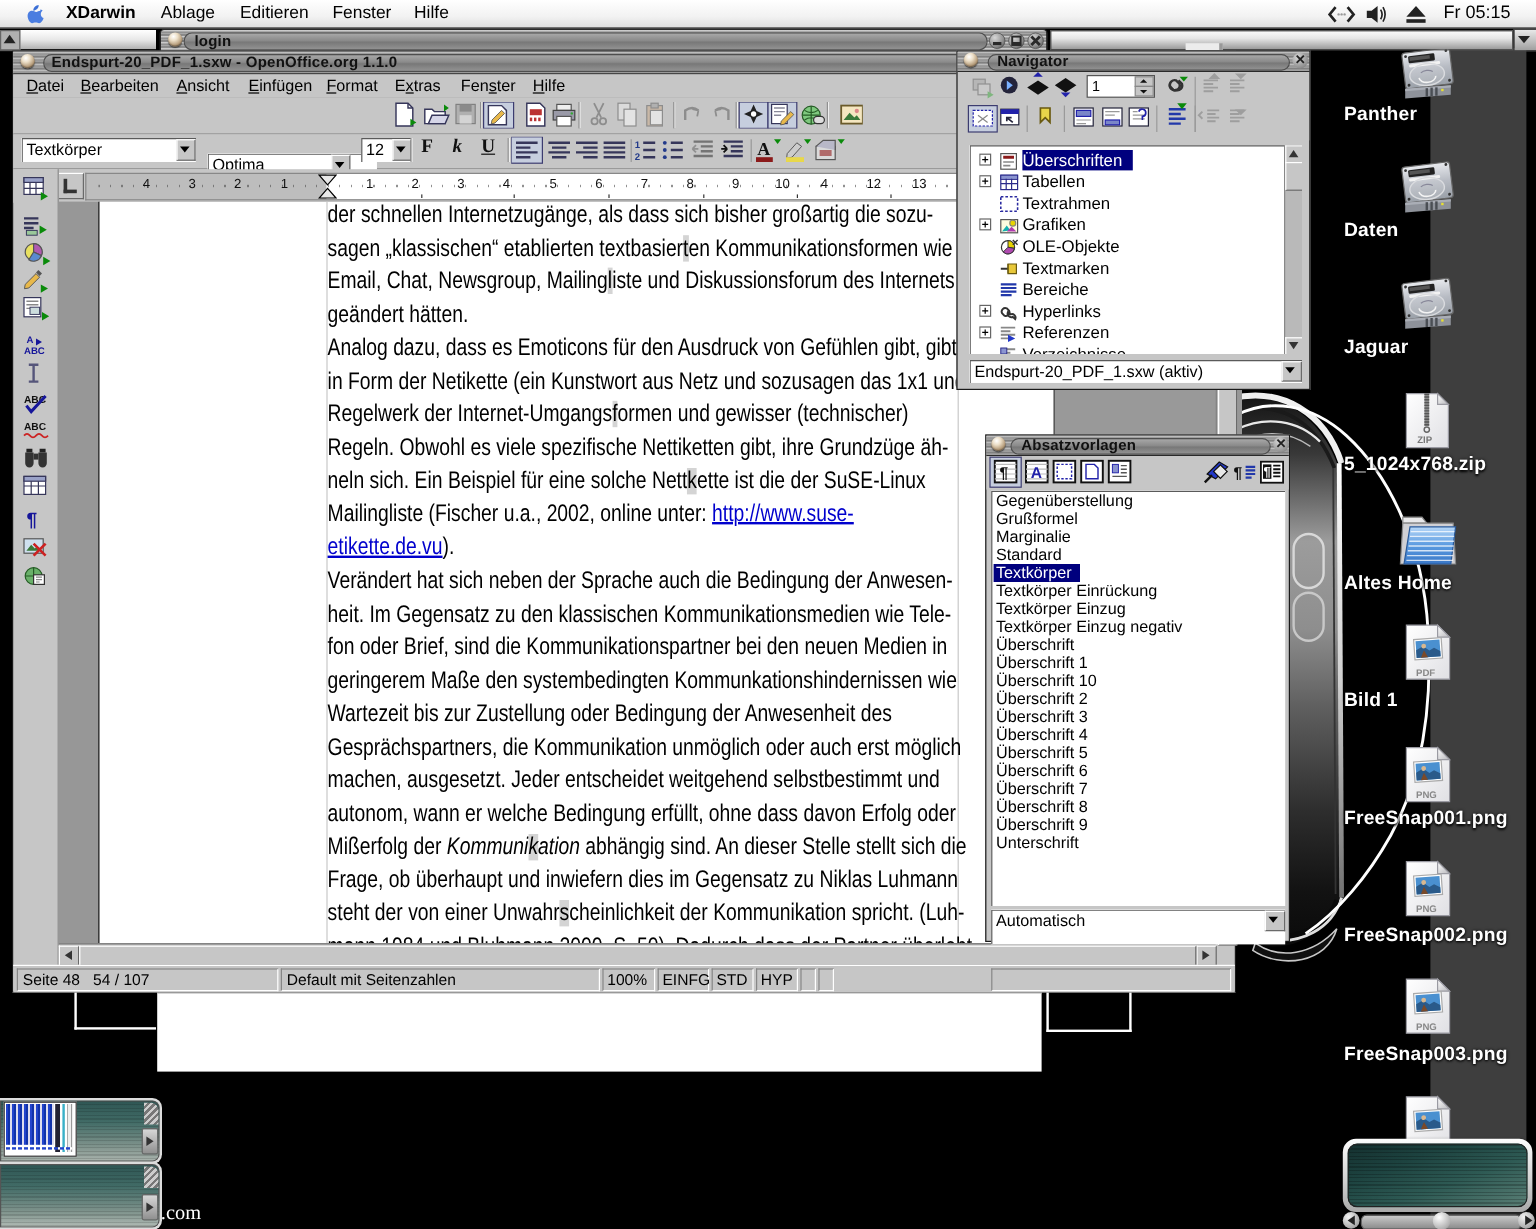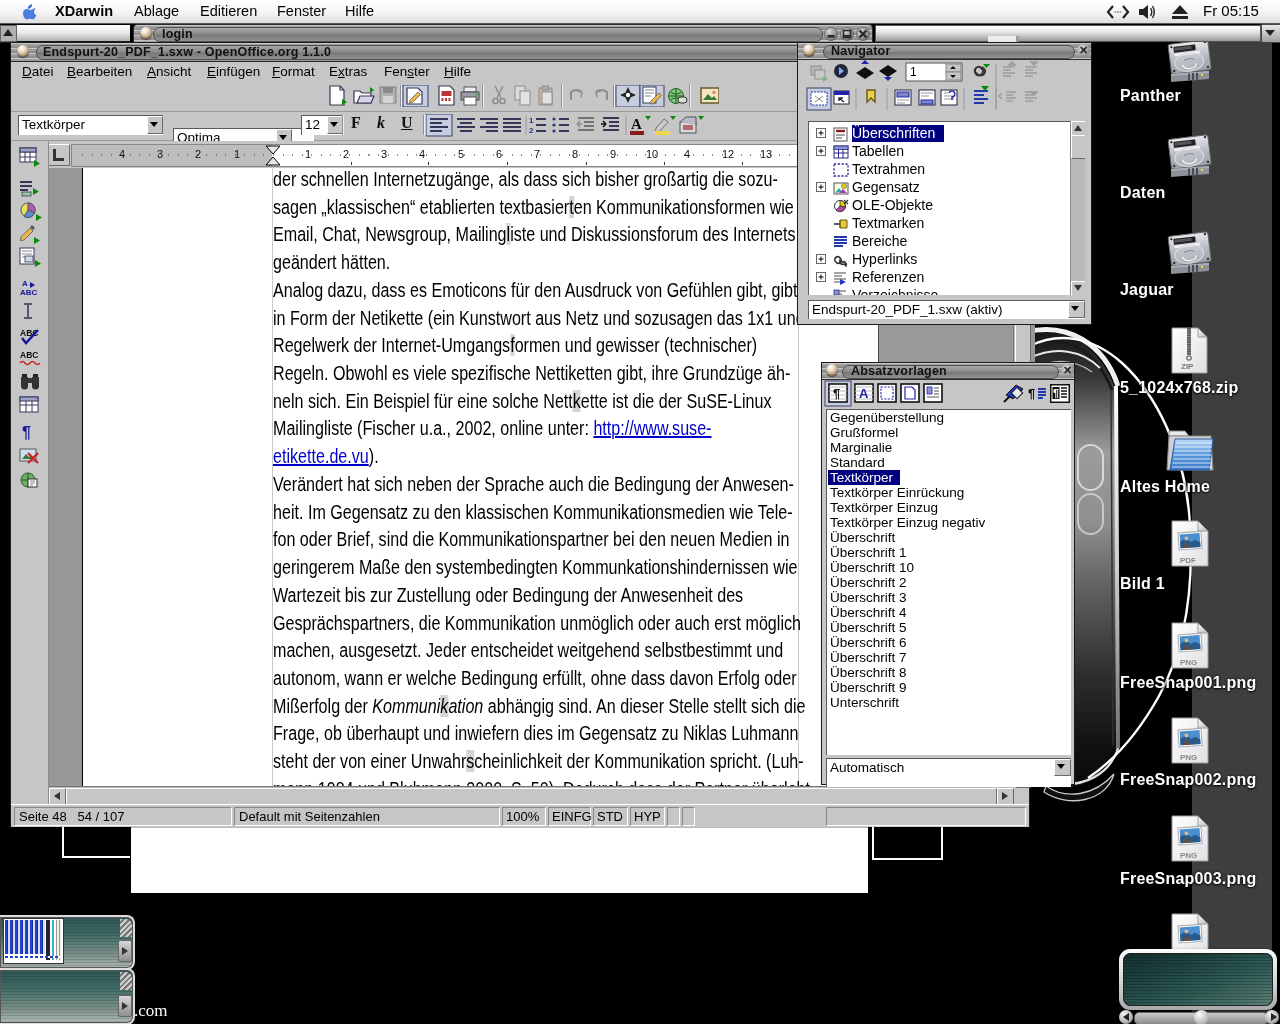--- a/index.html
+++ b/index.html
@@ -767,21 +767,21 @@
             <path d="M6 8 l6 3 -6 3 z" fill="#2238c8"></path>
           </g>
         <g transform="translate(26,168)">
             <path d="M0 2 h12 M0 5 h8 M0 8 h12" stroke="#888" stroke-width="1.6"></path>
             <rect x="0" y="1" width="5" height="5" fill="#8a94d0" stroke="#2a2a8a" stroke-width=".8"></rect>
           </g>
       </svg>
       <div class="abs" style="left:44px;top:4px;color:#fff;font-size:14px;">Überschriften</div>
       <div class="abs" style="left:44px;top:22px;color:#000;font-size:14px;">Tabellen</div>
       <div class="abs" style="left:44px;top:40px;color:#000;font-size:14px;">Textrahmen</div>
-      <div class="abs" style="left:44px;top:58px;color:#000;font-size:14px;">Gegensatz</div>
+      <div class="abs" style="left:44px;top:58px;color:#000;font-size:14px;">Grafiken</div>
       <div class="abs" style="left:44px;top:76px;color:#000;font-size:14px;">OLE-Objekte</div>
       <div class="abs" style="left:44px;top:94px;color:#000;font-size:14px;">Textmarken</div>
       <div class="abs" style="left:44px;top:112px;color:#000;font-size:14px;">Bereiche</div>
       <div class="abs" style="left:44px;top:130px;color:#000;font-size:14px;">Hyperlinks</div>
       <div class="abs" style="left:44px;top:148px;color:#000;font-size:14px;">Referenzen</div>
       <div class="abs" style="left:44px;top:166px;color:#000;font-size:14px;">Verzeichnisse</div>
       <svg class="abs" style="left:8px;top:0;" width="12" height="180" viewBox="0 0 12 180">
         <g fill="#fff" stroke="#666">
             <rect x="0.5" y="7.5" width="9" height="9"></rect>
             <rect x="0.5" y="25.5" width="9" height="9"></rect>

